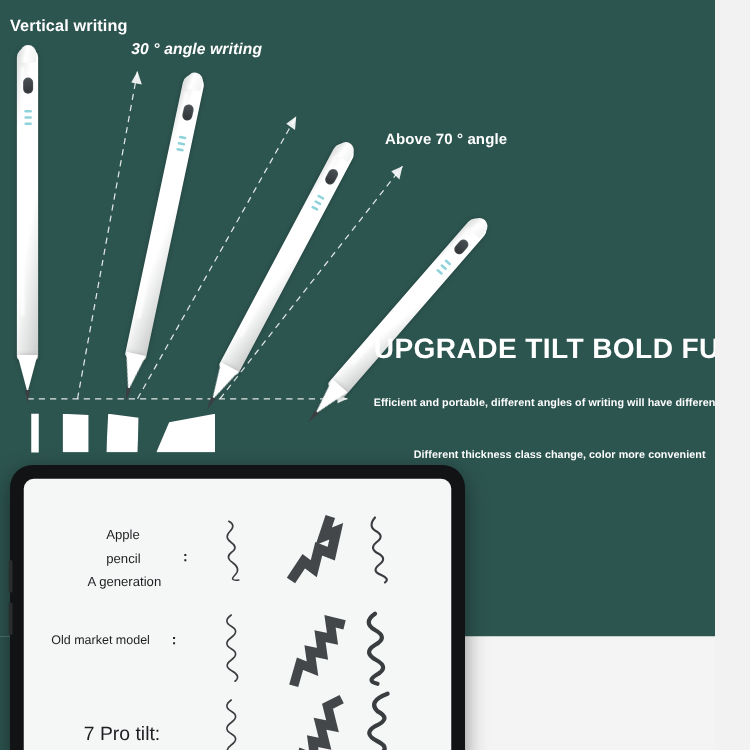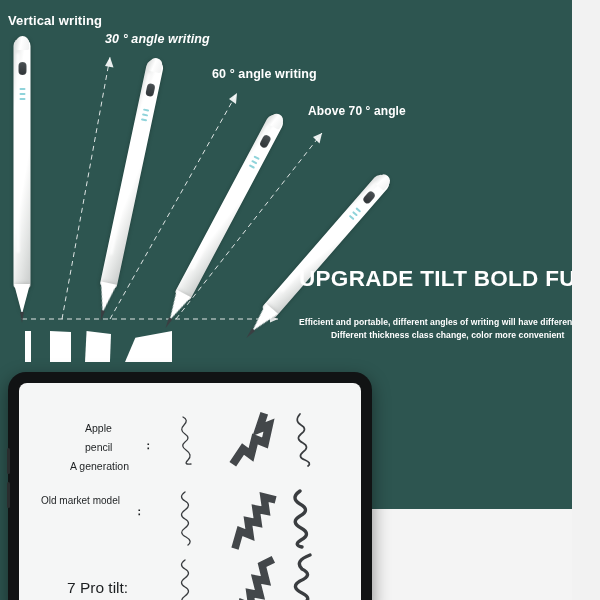--- a/index.html
+++ b/index.html
@@ -91,21 +91,21 @@
   .headline{
     position:absolute;left:299px;top:266px;
     font-size:22.5px;font-weight:bold;color:#ffffff;letter-spacing:.3px;
     white-space:nowrap;
   }
   .subline{
     position:absolute;color:#ffffff;font-size:8.6px;font-weight:bold;
     white-space:nowrap;letter-spacing:.05px;
   }
   .sub1{left:299px;top:317px;}
-  .sub2{left:331px;top:330px;}
+  .sub2{left:331px;top:358px;}
 
   
   .tablet{
     position:absolute;left:8px;top:372px;width:364px;height:248px;
     background:#111314;border-radius:18px;
     box-shadow:0 6px 18px rgba(0,0,0,.45);
   }
   .tablet .screen{
     position:absolute;left:11px;top:11px;right:11px;bottom:0;
     background:#f5f6f6;border-radius:8px 8px 0 0;overflow:hidden;
@@ -146,21 +146,20 @@
 
     <line x1="110" y1="319" x2="237" y2="93" stroke="#ffffff" stroke-width="1" stroke-dasharray="5 4" opacity=".85"></line>
     <path d="M237 93 L229 99 L236 104 Z" fill="#ffffff" opacity=".9"></path>
 
     <line x1="176" y1="319" x2="322" y2="133" stroke="#ffffff" stroke-width="1" stroke-dasharray="5 4" opacity=".85"></line>
     <path d="M322 133 L313 137 L319.5 143.5 Z" fill="#ffffff" opacity=".9"></path>
   </svg>
 
   <div class="angle-label lbl-v">Vertical writing</div>
   <div class="angle-label lbl-30">30 ° angle writing</div>
-  <div class="angle-label lbl-60">60 ° angle writing</div>
   <div class="angle-label lbl-a60">Above 70 ° angle</div>
 
   <div class="pen" style="left:22px;top:38px;height:250px;transform:translateX(-50%) rotate(0deg);">
     <div class="body">
       <div class="cap"></div>
       <div class="gloss"></div>
       <div class="btn" style="top:24px;"></div>
       <div class="leds" style="top:50px;">
         <i></i>
           <i></i>
@@ -247,21 +246,21 @@
       <svg class="scribble" style="left:152px;top:28px;" width="50" height="60" viewBox="0 0 50 60">
         <path d="M12 6 Q18 9 13 14 Q8 19 14 23 Q20 27 14 31 Q9 35 15 39 Q22 44 17 49 Q12 54 20 53" fill="none" stroke="#3a3d40" stroke-width="1.3" stroke-linecap="round"></path>
       </svg>
       <svg class="scribble sc-blur" style="left:206px;top:26px;" width="56" height="64" viewBox="0 0 56 64">
         <path d="M10 52 L18 40 L26 46 L30 30 L40 34 L44 16 L34 20 L38 8" fill="none" stroke="#43474a" stroke-width="8" stroke-linecap="square" stroke-linejoin="miter"></path>
       </svg>
       <svg class="scribble" style="left:267px;top:25px;" width="52" height="62" viewBox="0 0 52 62">
         <path d="M14 6 Q8 13 15 17 Q22 21 15 26 Q9 31 17 35 Q24 39 17 44 Q11 49 19 52 Q26 55 22 58" fill="none" stroke="#3a3d40" stroke-width="1.7" stroke-linecap="round"></path>
       </svg>
 
-      <div class="rowlabel rl-old" style="left:22px;top:112px;">Old market model</div>
+      <div class="rowlabel rl-old" style="left:22px;top:124px;">Old market model</div>
       <div class="colon" style="left:115px;top:122px;">：</div>
 
       <svg class="scribble" style="left:152px;top:104px;" width="50" height="62" viewBox="0 0 50 62">
         <path d="M14 5 Q7 10 14 14 Q21 18 14 23 Q7 28 14 32 Q21 36 14 41 Q7 46 15 50 Q22 54 17 58" fill="none" stroke="#3a3d40" stroke-width="1.3" stroke-linecap="round"></path>
       </svg>
       <svg class="scribble sc-blur" style="left:205px;top:102px;" width="58" height="66" viewBox="0 0 58 66">
         <path d="M12 60 L16 46 L26 50 L24 36 L34 38 L32 24 L42 26 L40 12 L48 14" fill="none" stroke="#43474a" stroke-width="7.5" stroke-linecap="square" stroke-linejoin="miter"></path>
       </svg>
       <svg class="scribble sc-blur" style="left:265px;top:102px;" width="54" height="66" viewBox="0 0 54 66">
         <path d="M16 6 Q6 13 16 19 Q27 25 16 31 Q6 37 17 43 Q28 49 17 55 Q9 60 18 62" fill="none" stroke="#3a3d40" stroke-width="3.4" stroke-linecap="round"></path>

